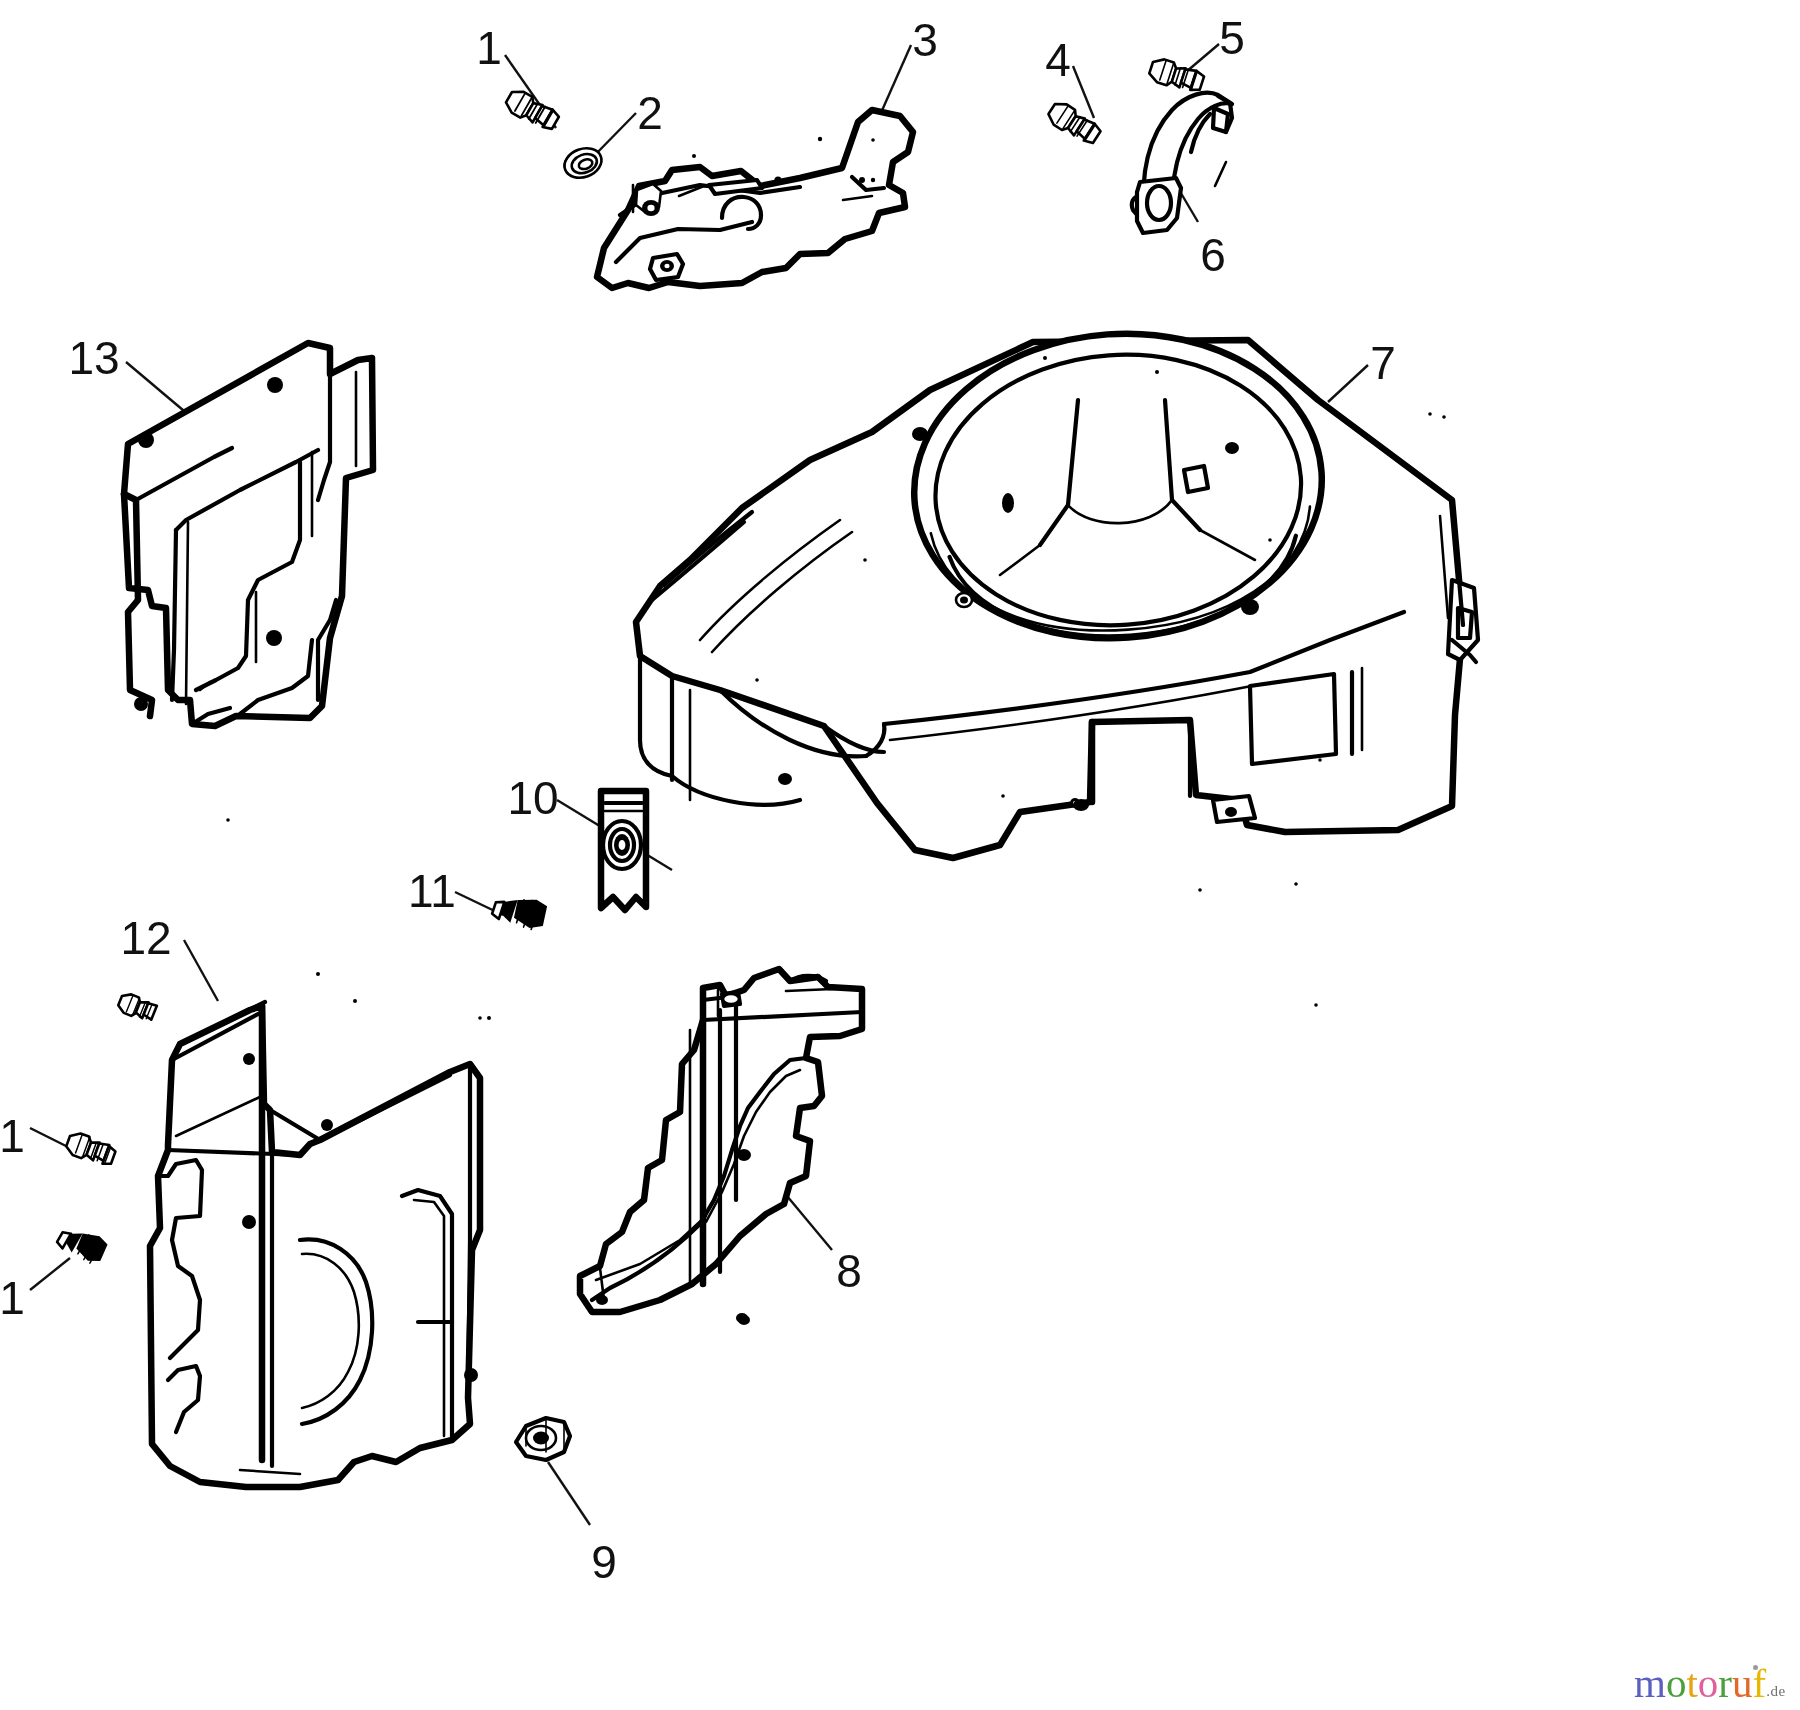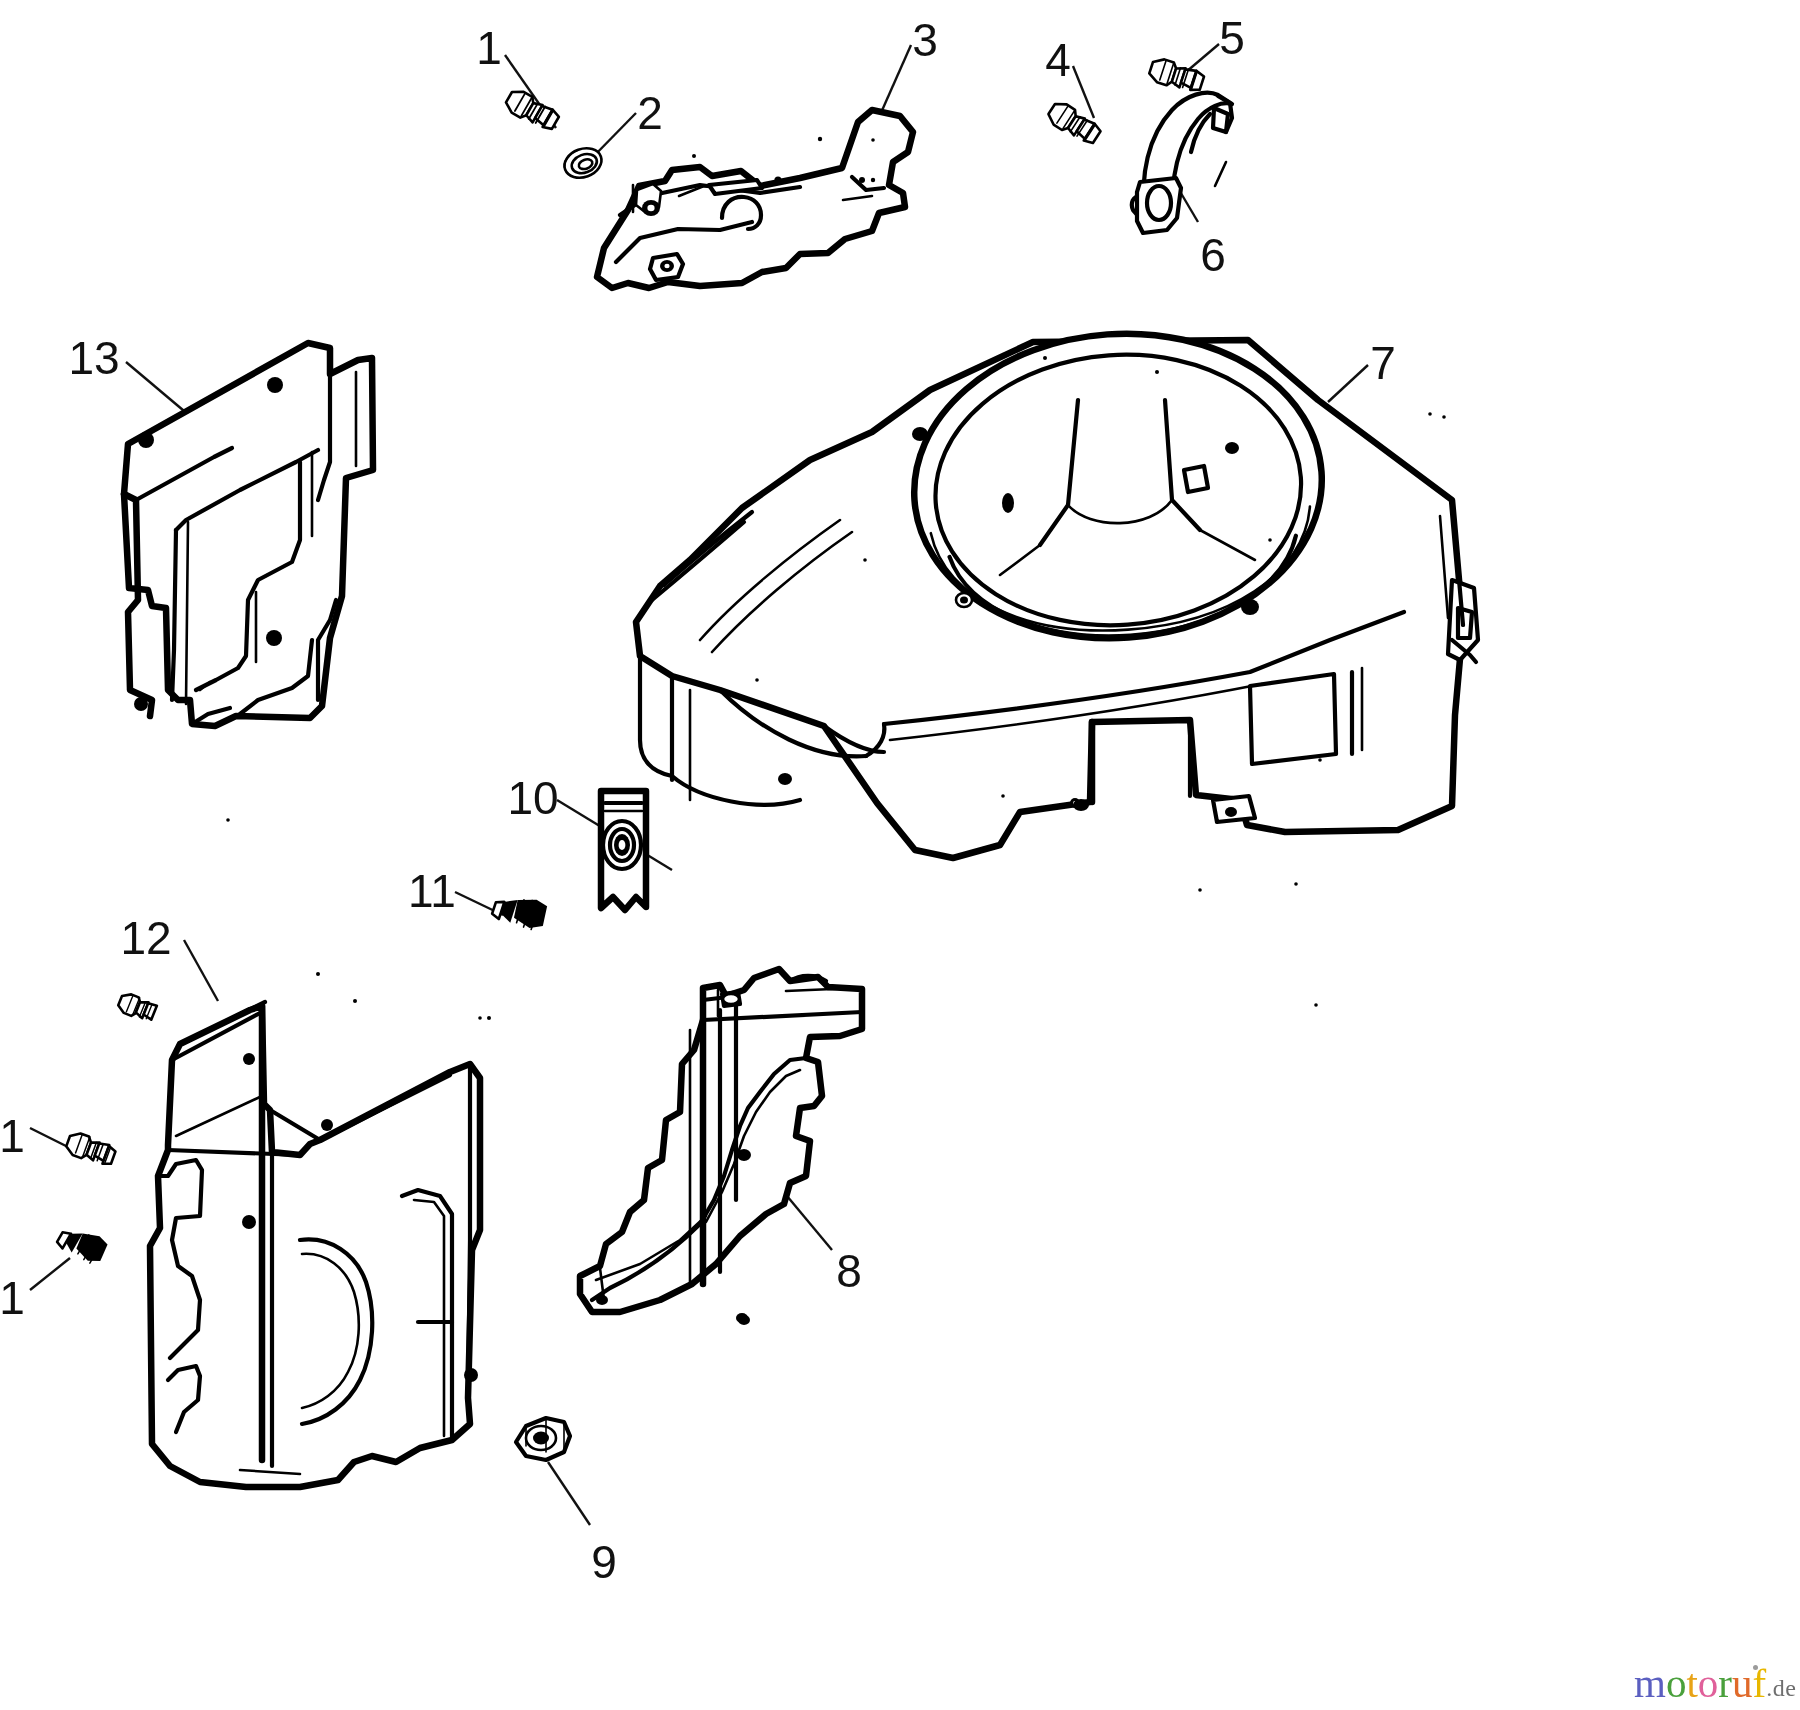--- a/index.html
+++ b/index.html
@@ -42,21 +42,21 @@
     left:1634px;top:1663px;
     font-family:"Liberation Serif", serif;
     font-size:41px;
     letter-spacing:0px;
     white-space:nowrap;
     line-height:1;
     user-select:none;
   }
   #watermark .l{display:inline-block;}
   #watermark .de{
-    font-size:24px;color:#6f6f6f;
+    font-size:15px;color:#6f6f6f;
     position:relative;top:-1px;letter-spacing:0.5px;
   }
   #watermark .dot-acc{
     position:absolute;
     width:5px;height:5px;border-radius:50%;
     background:#9b9b9b;
     left:119px;top:2px;
   }
 </style>
 </head>

